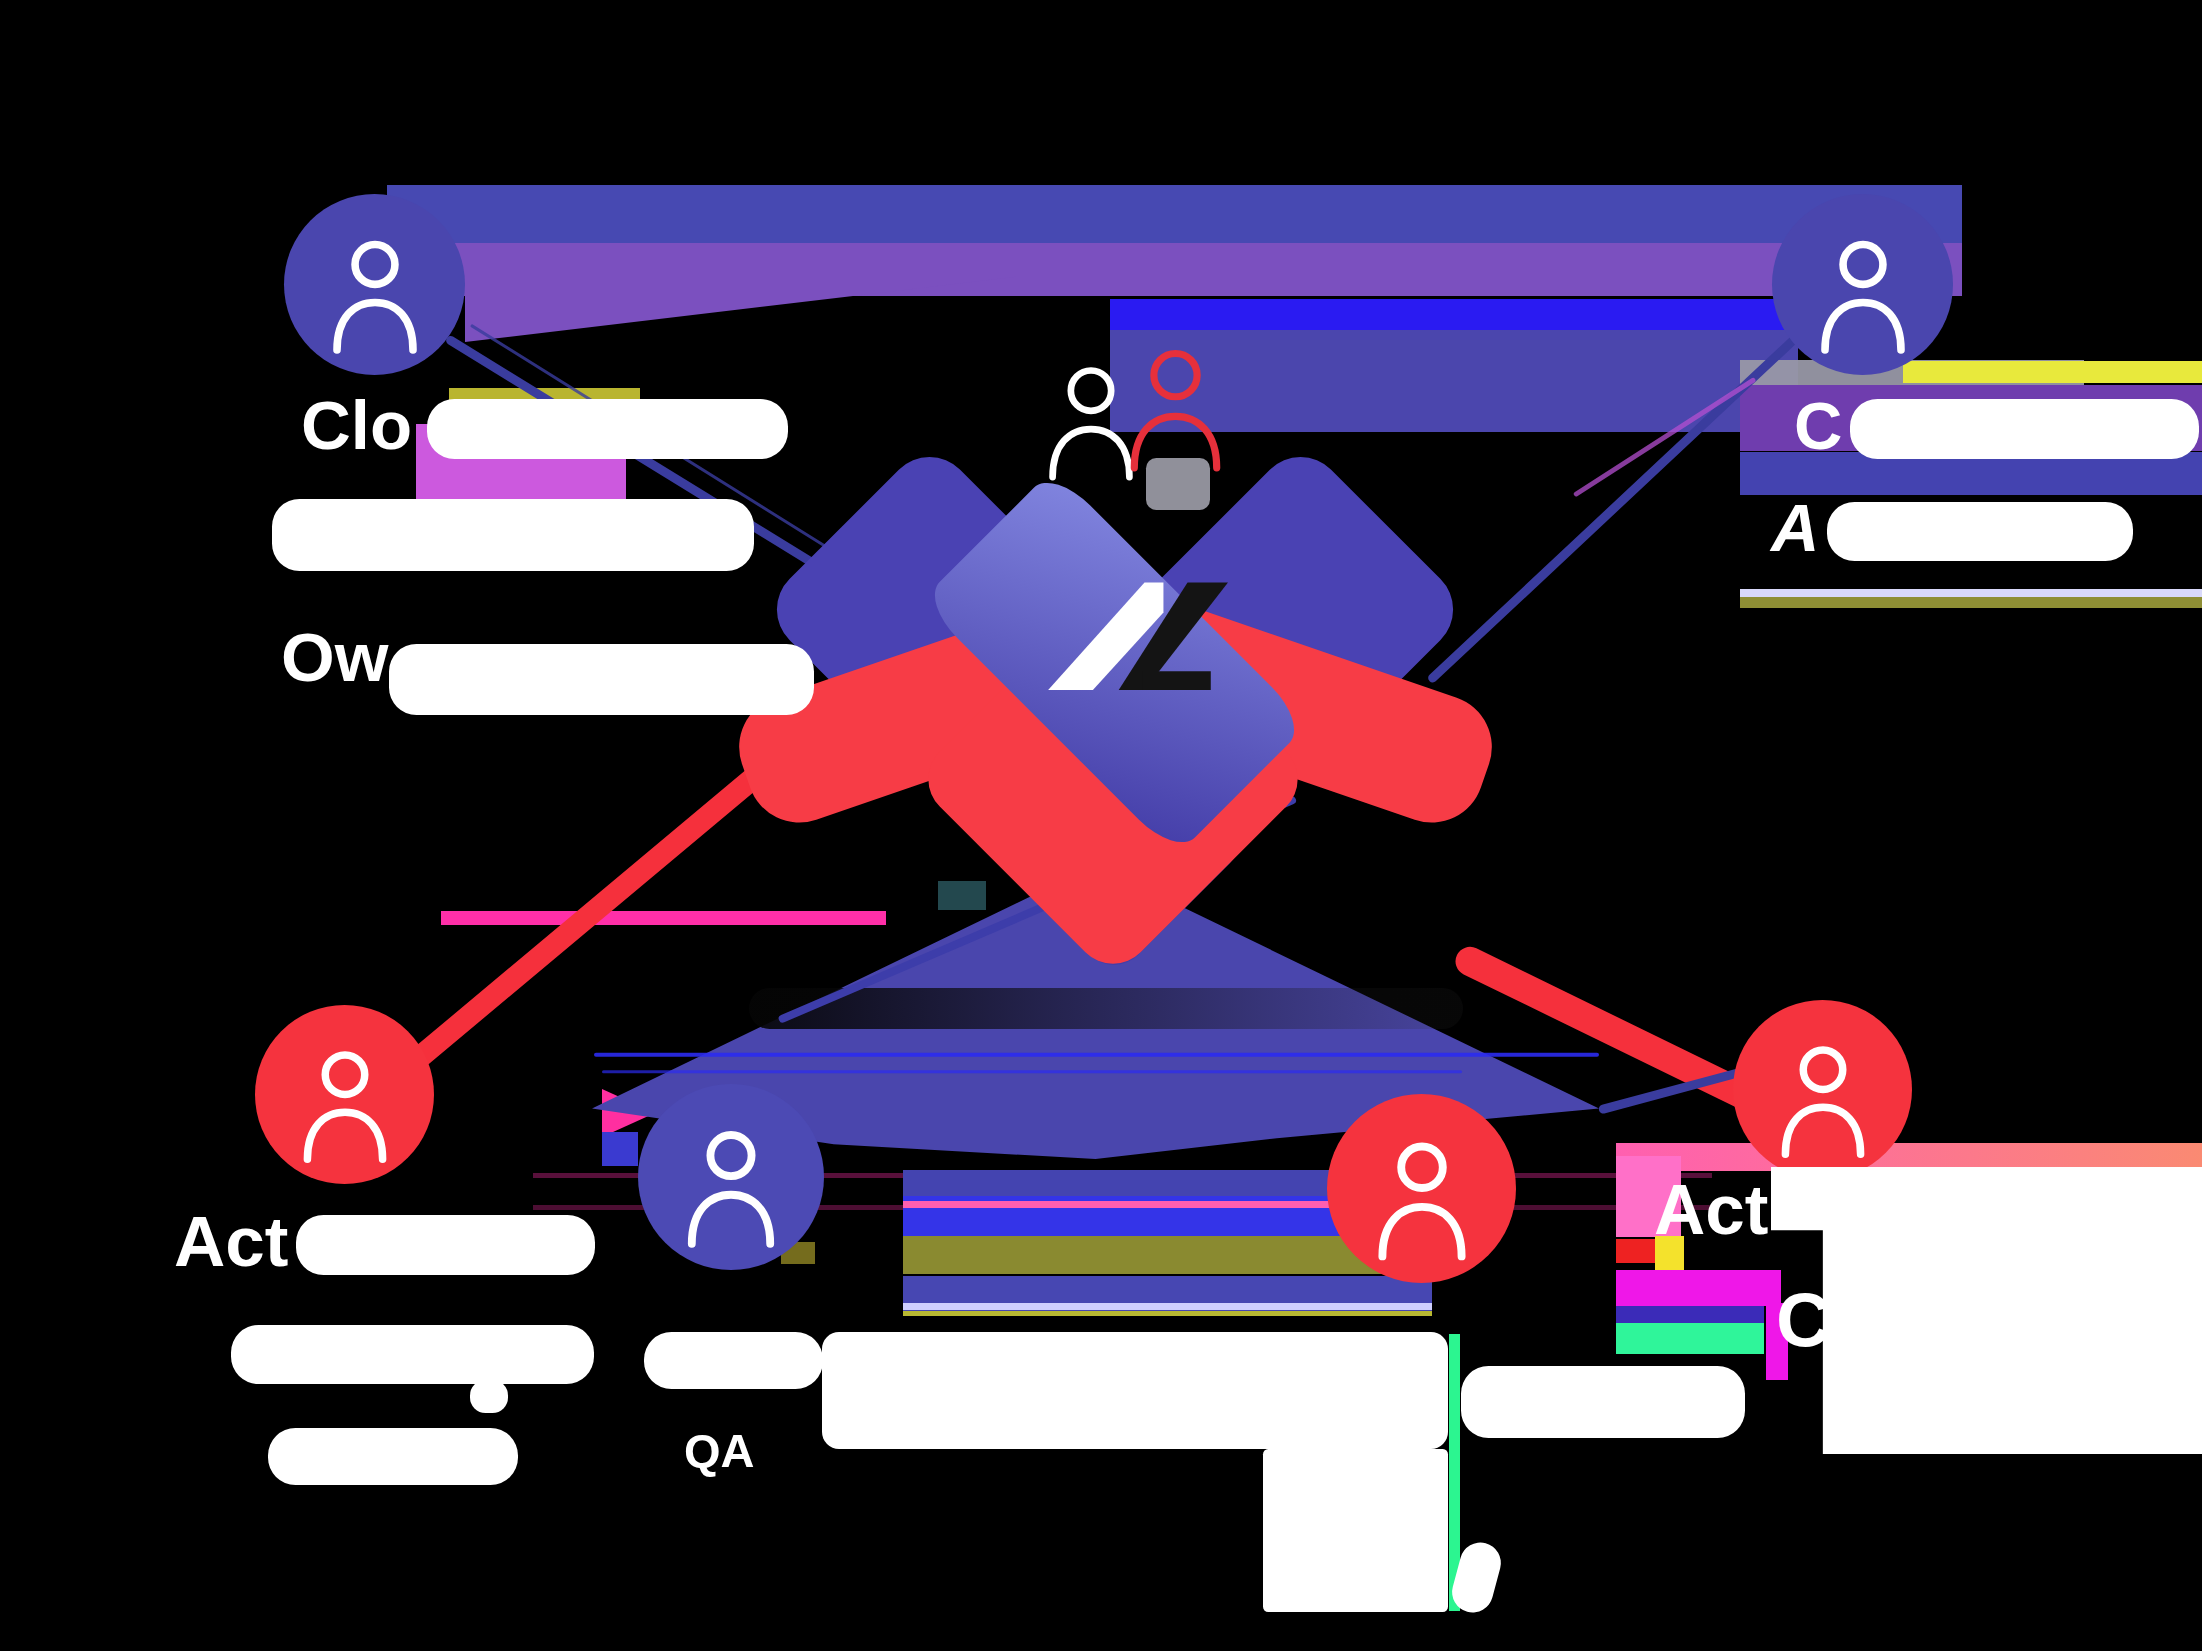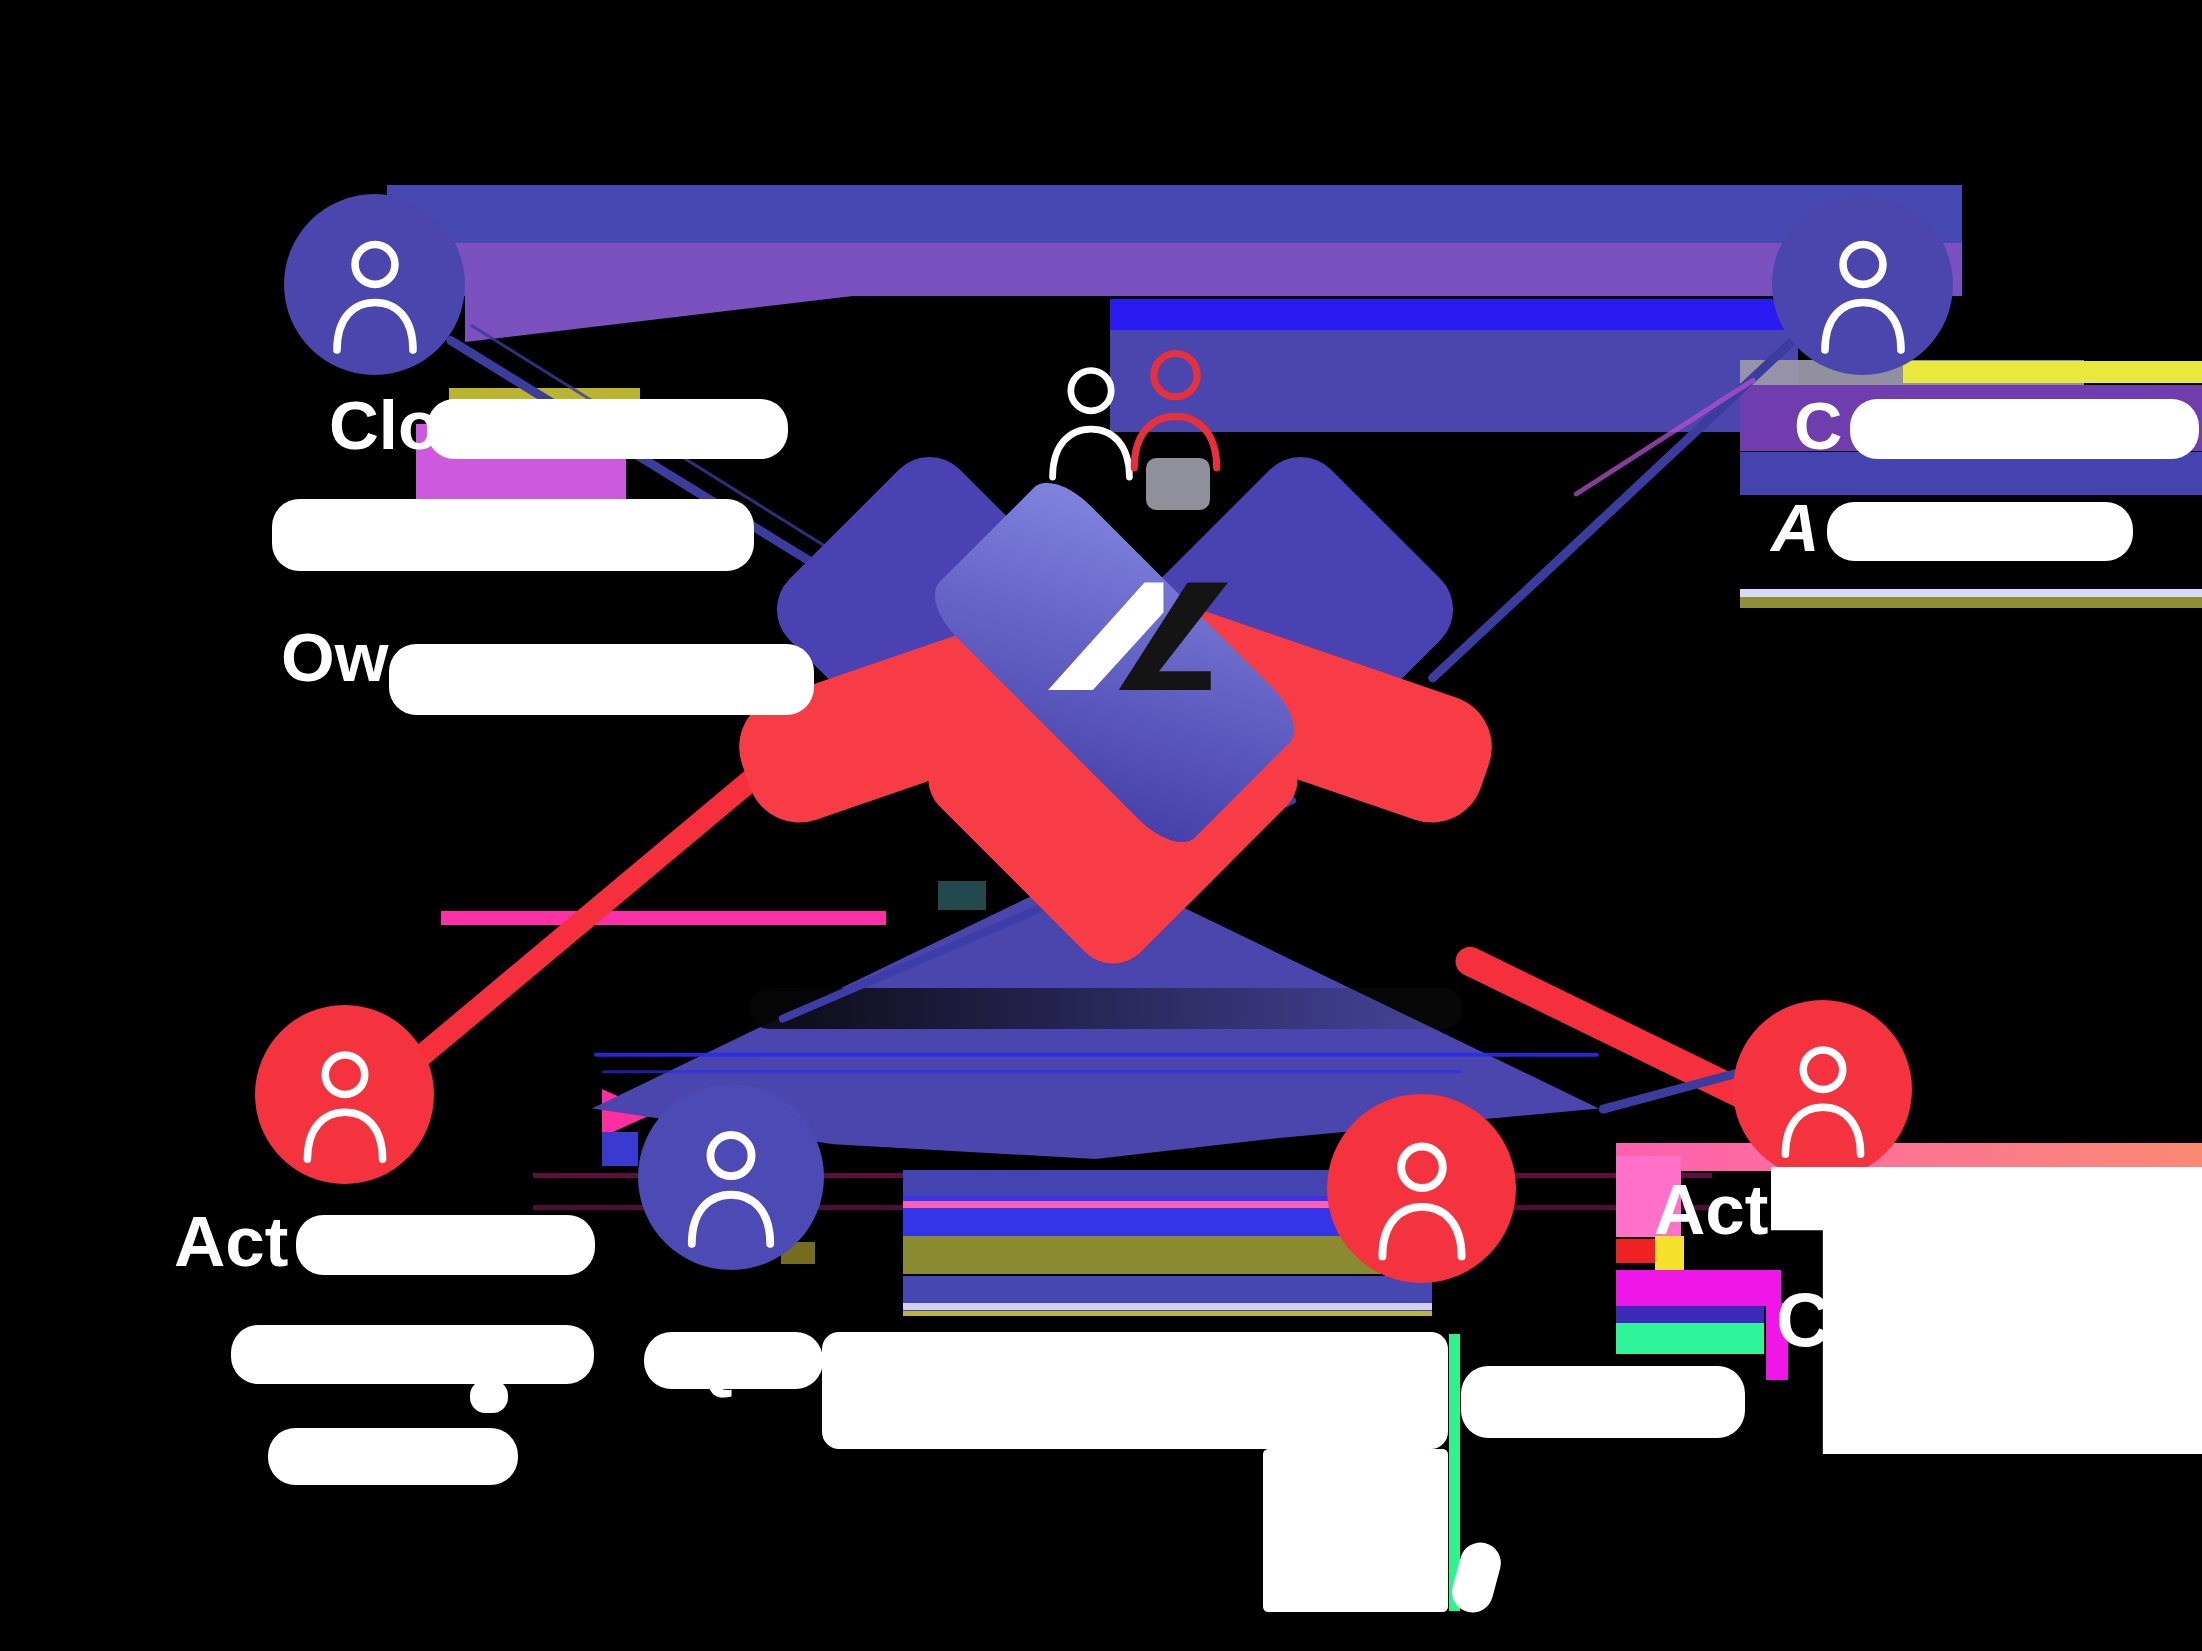--- a/index.html
+++ b/index.html
@@ -128,21 +128,21 @@
       </div>
       <div class="avatar" style="left: 1733px; top: 1000px; width: 179px; height: 179px; background: rgb(245, 51, 62);">
         <svg viewBox="0 0 100 130" style="width: 94px; height: 125px;">
           <circle cx="50" cy="36" r="21" fill="none" stroke="#ffffff" stroke-width="8" stroke-linecap="round"></circle>
           <path d="M10 126 C10 92 28 76 50 76 C72 76 90 92 90 126" fill="none" stroke="#ffffff" stroke-width="8" stroke-linecap="round"></path>
         </svg>
       </div>
     </div>
   <div class="abs" id="g-labels">
       <div class="abs">
-        <span class="lbl" style="left: 301px; top: 391px; font-size: 69px; margin-left: 28px;">Clo</span>
+        <span class="lbl" style="left: 301px; top: 391px; font-size: 69px;">Clo</span>
         <div class="bar" style="left: 427px; top: 399px; width: 361px; height: 60px; border-radius: 27.5px;"></div>
         <div class="bar" style="left: 272px; top: 499px; width: 482px; height: 72px; border-radius: 27.5px;"></div>
         <span class="lbl" style="left: 281px; top: 623px; font-size: 69px;">Ow</span>
         <div class="bar" style="left: 389px; top: 644px; width: 425px; height: 71px; border-radius: 27.5px;"></div>
       </div>
       <div class="abs">
         <span class="lbl" style="left: 1794px; top: 392px; font-size: 67px;">C</span>
         <div class="bar" style="left: 1850px; top: 399px; width: 349px; height: 60px; border-radius: 27.5px;"></div>
         <span class="lbl" style="left: 1771px; top: 494px; font-size: 67px; font-style: italic;">A</span>
         <div class="bar" style="left: 1827px; top: 502px; width: 306px; height: 59px; border-radius: 27.5px;"></div>
@@ -150,21 +150,21 @@
       <div class="abs">
         <span class="lbl" style="left: 174px; top: 1206px; font-size: 71px;">Act</span>
         <div class="bar" style="left: 296px; top: 1215px; width: 299px; height: 60px; border-radius: 27.5px;"></div>
         <div class="bar" style="left: 231px; top: 1325px; width: 363px; height: 59px; border-radius: 27.5px;"></div>
         <div class="bar" style="left: 470px; top: 1380px; width: 38px; height: 33px; border-radius: 15.5px;"></div>
         <div class="bar" style="left: 268px; top: 1428px; width: 250px; height: 57px; border-radius: 27.5px;"></div>
       </div>
       <div class="abs">
         <div class="bar" style="left: 644px; top: 1332px; width: 179px; height: 57px; border-radius: 27.5px;"></div>
         <div class="bar" style="left: 822px; top: 1332px; width: 626px; height: 117px; border-radius: 17px;"></div>
-        <span class="lbl" style="left: 684px; top: 1324px; font-size: 71px;">QA</span>
+        <span class="lbl" style="left: 684px; top: 1427px; font-size: 47px;">QA</span>
         <div class="bar" style="left: 1263px; top: 1449px; width: 185px; height: 163px; border-radius: 5.2px;"></div>
       </div>
       <div class="abs">
         <div class="bar" style="left: 1461px; top: 1366px; width: 284px; height: 72px; border-radius: 27.5px;"></div>
         <div class="bar" style="left: 1456px; top: 1542px; width: 41px; height: 71px; border-radius: 20.6px; transform: rotate(15deg);"></div>
       </div>
       <div class="abs">
         <span class="lbl" style="left: 1654px; top: 1174px; font-size: 71px;">Act</span>
         <div class="bar" style="left: 1771px; top: 1167px; width: 432px; height: 287px; border-radius: 0px; clip-path: polygon(0px 0px, 100% 0px, 100% 100%, 12% 100%, 12% 22%, 0px 22%);"></div>
         <span class="lbl" style="left: 1776px; top: 1282px; font-size: 76px;">C</span>

